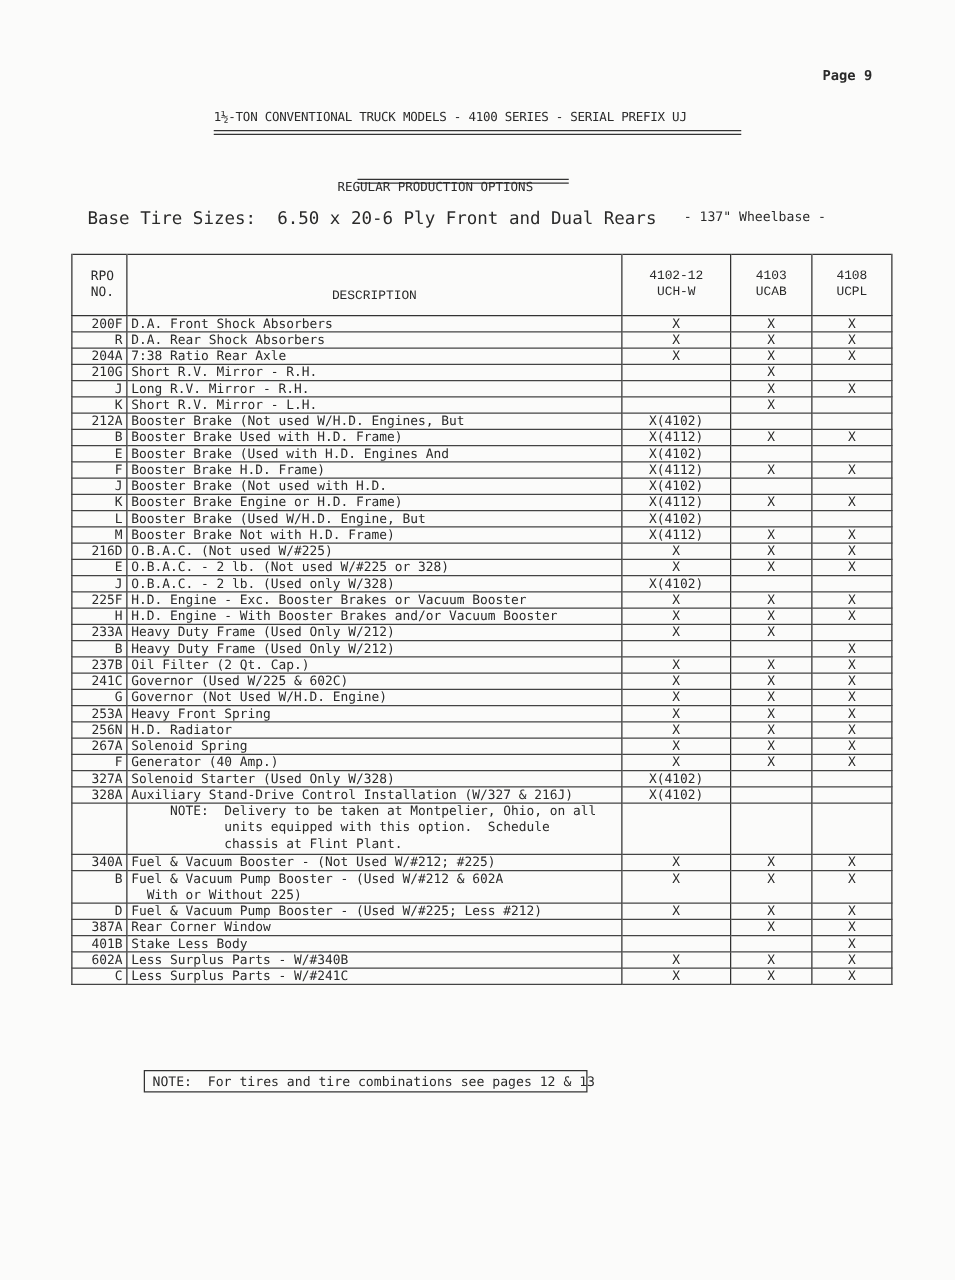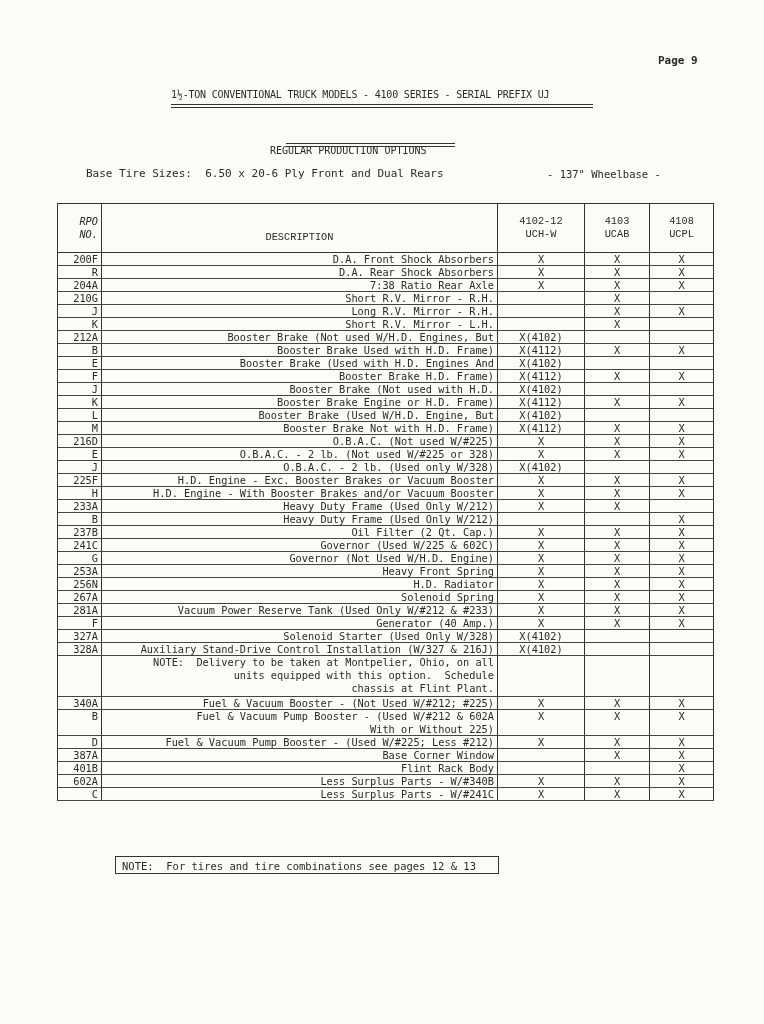--- a/index.html
+++ b/index.html
@@ -9,46 +9,46 @@
     color: #2a2a2a; overflow: hidden;
   }
   .abs { position: absolute; }
   .page-num { left: 658px; top: 54px; font-size: 11px; font-weight: bold; }
   .title { left: 171px; top: 89px; font-size: 10px; letter-spacing: -0.2px; }
   .title-rule1 { left: 171px; top: 104px; width: 422px; border-top: 1.5px solid #333; }
   .title-rule2 { left: 171px; top: 107px; width: 422px; border-top: 1px solid #333; }
   .subtitle { left: 270px; top: 129px; font-size: 10px; margin-top: 16px; }
   .sub-rule1 { left: 286px; top: 143px; width: 169px; border-top: 1.5px solid #333; }
   .sub-rule2 { left: 286px; top: 146px; width: 169px; border-top: 1px solid #333; }
-  .tire { left: 86px; top: 167px; font-size: 11px; }
+  .tire { left: 70px; top: 167px; font-size: 14px; }
   .wheelbase { left: 547px; top: 168px; font-size: 10.5px; }
 
   table.opts {
     position: absolute; left: 57px; top: 203px; width: 656px;
     border-collapse: collapse; font-size: 10.3px; table-layout: fixed;
     border: 1.5px solid #333;
   }
   table.opts td, table.opts th {
     border-left: 1px solid #333; border-right: 1px solid #333;
     border-bottom: 1px solid #444; padding: 0 3px; height: 12px; line-height: 12px;
     white-space: nowrap; font-weight: normal; vertical-align: bottom;
   }
   table.opts th { height: 40px; vertical-align: middle; border-bottom: 1.5px solid #333; line-height: 13px; }
-  table.opts th.rpo { text-align: right; padding-left: 8px; font-style: italic; }
+  table.opts th.rpo { text-align: center; padding-left: 8px; }
   table.opts th.mod { text-align: center; font-family: Liberation Mono, monospace; }
   td.rpo { text-align: right; padding-right: 4px; margin-top: 19px; }
-  td.desc { text-align: right; }
+  td.desc { text-align: left; }
   td.m { text-align: center; }
   tr.note td { vertical-align: top; white-space: pre; line-height: 13px; height: 40px; }
   tr.tall td { vertical-align: top; white-space: pre; line-height: 12.5px; height: 25px; }
   col.c-rpo { width: 44px; } col.c-desc { width: 396px; } col.c-m1 { width: 87px; }
   col.c-m2 { width: 65px; } col.c-m3 { width: 64px; }
 
   .foot-note {
-    left: 115px; top: 856px; width: 384px; height: 18px;
+    left: 115px; top: 856px; width: 355px; height: 18px;
     border: 1.5px solid #333; font-size: 10.5px; line-height: 18px; padding-left: 6px;
     box-sizing: border-box;
   }
 </style>
 </head>
 <body>
 
 <div class="abs page-num">Page 9</div>
 
 <div class="abs title">1½-TON CONVENTIONAL TRUCK MODELS - 4100 SERIES - SERIAL PREFIX UJ</div>
@@ -275,27 +275,20 @@
         <td class="m">X</td>
       </tr>
       <tr>
         <td class="rpo">267A</td>
         <td class="desc">Solenoid Spring</td>
         <td class="m">X</td>
         <td class="m">X</td>
         <td class="m">X</td>
       </tr>
       <tr>
-        <td class="rpo">281A</td>
-        <td class="desc">Vacuum Power Reserve Tank (Used Only W/#212 &amp; #233)</td>
-        <td class="m">X</td>
-        <td class="m">X</td>
-        <td class="m">X</td>
-      </tr>
-      <tr>
         <td class="rpo">F</td>
         <td class="desc">Generator (40 Amp.)</td>
         <td class="m">X</td>
         <td class="m">X</td>
         <td class="m">X</td>
       </tr>
       <tr>
         <td class="rpo">327A</td>
         <td class="desc">Solenoid Starter (Used Only W/328)</td>
         <td class="m">X(4102)</td>
@@ -335,28 +328,28 @@
       </tr>
       <tr>
         <td class="rpo">D</td>
         <td class="desc">Fuel &amp; Vacuum Pump Booster - (Used W/#225; Less #212)</td>
         <td class="m">X</td>
         <td class="m">X</td>
         <td class="m">X</td>
       </tr>
       <tr>
         <td class="rpo">387A</td>
-        <td class="desc">Base Corner Window</td>
+        <td class="desc">Rear Corner Window</td>
         <td class="m"></td>
         <td class="m">X</td>
         <td class="m">X</td>
       </tr>
       <tr>
         <td class="rpo">401B</td>
-        <td class="desc">Flint Rack Body</td>
+        <td class="desc">Stake Less Body</td>
         <td class="m"></td>
         <td class="m"></td>
         <td class="m">X</td>
       </tr>
       <tr>
         <td class="rpo">602A</td>
         <td class="desc">Less Surplus Parts - W/#340B</td>
         <td class="m">X</td>
         <td class="m">X</td>
         <td class="m">X</td>

